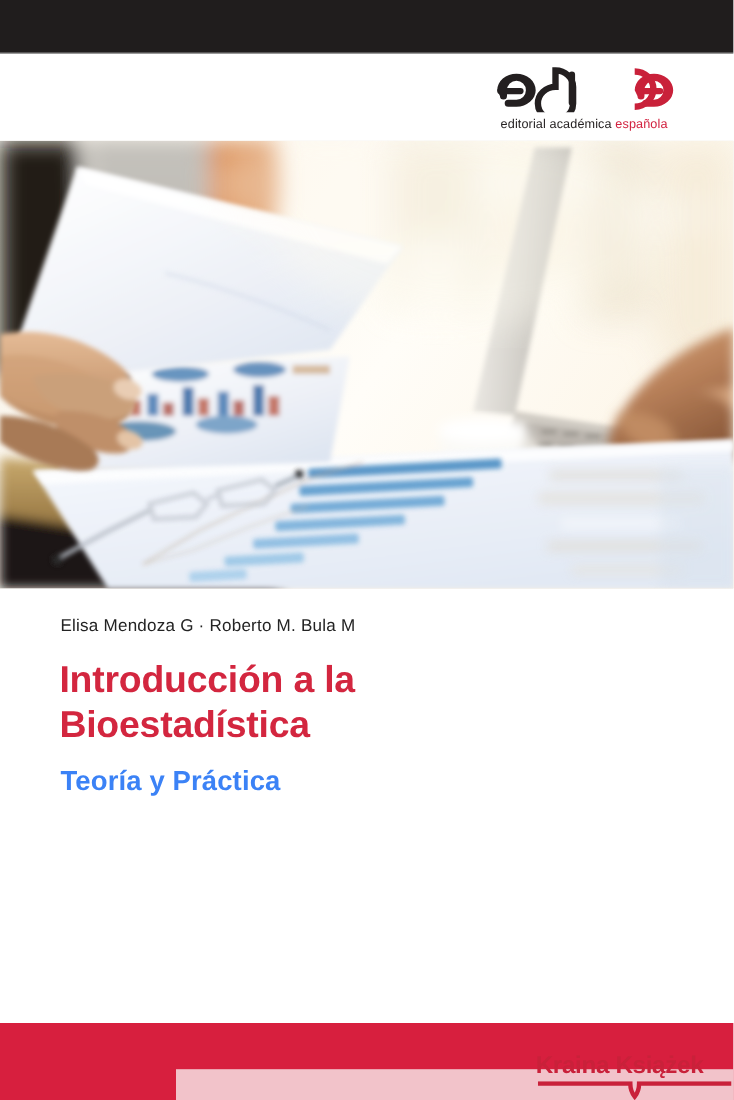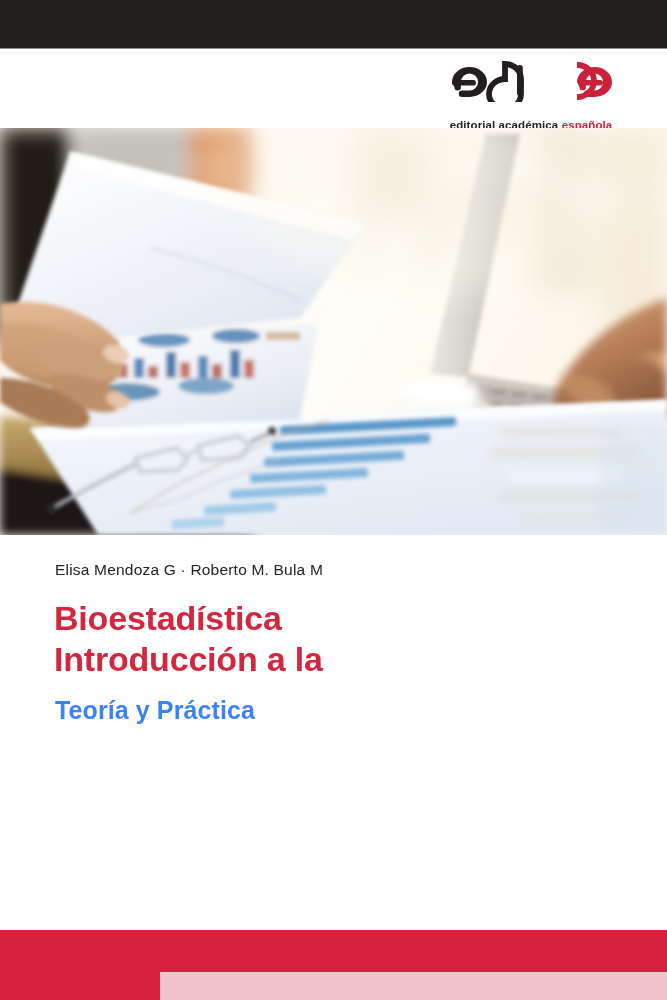--- a/index.html
+++ b/index.html
@@ -49,23 +49,23 @@
     height: 66px;
     text-align: center;
   }
   .logo-mark {
     display: block;
     width: 176px;
     height: 46px;
   }
   .logo-words {
     display: block;
-    margin-top: 17px;
+    margin-top: 5px;
     font-size: 11.5px;
-    font-weight: bold;
+    font-weight: normal;
     letter-spacing: 0.1px;
     white-space: nowrap;
   }
   .logo-words .w-dark { color: #231f20; }
   .logo-words .w-red  { color: #d2213f; }
 
   
   .photo {
     position: absolute;
     left: 0; top: 128px;
@@ -374,23 +374,29 @@
       <g opacity="0.4" filter="url(#blurXL)">
         <ellipse cx="430" cy="80" rx="180" ry="90" fill="#fffdf2"></ellipse>
         <ellipse cx="300" cy="40" rx="110" ry="50" fill="#fffaf0"></ellipse>
       </g>
     </svg>
   </div>
 
   <div class="authors">Elisa Mendoza G · Roberto M. Bula M</div>
 
   <div class="title">
+    <div>Introducción a la</div>
     <div>Bioestadística</div>
-    <div>Introducción a la</div>
   </div>
 
   <div class="subtitle">Teoría y Práctica</div>
 
   <div class="bottom-band"></div>
   <div class="bottom-inner"></div>
 
+  <div class="watermark">
+    <div class="watermark-text">Kraina Książek</div>
+    <svg class="watermark-book" viewBox="0 0 176 17">
+      <path d="M2 2 H84 C84 9 88 14 88 14 C88 14 92 9 92 2 H174" fill="none" stroke="#c9213a" stroke-width="4" stroke-linecap="square"></path>
+    </svg>
+  </div>
 
 </div>
 
 </body></html>

